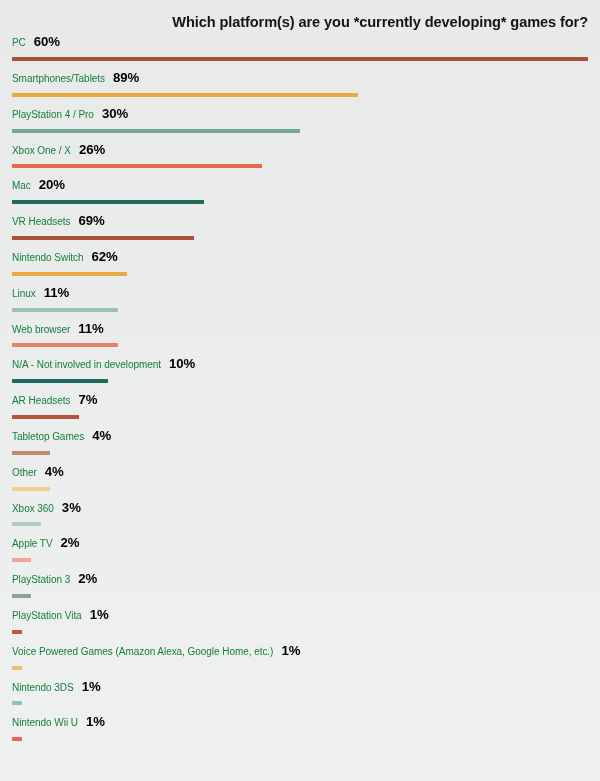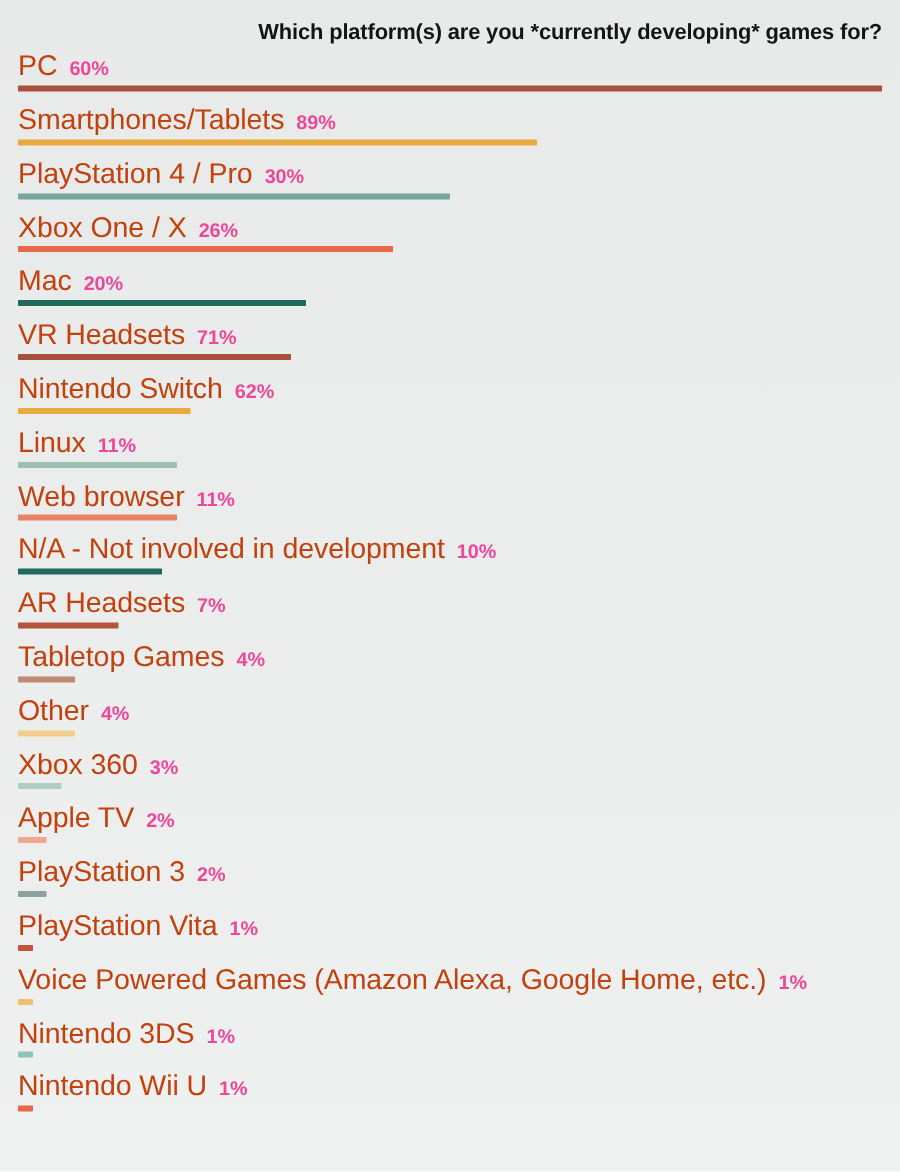--- a/index.html
+++ b/index.html
@@ -54,30 +54,30 @@
 
   .bar-textline {
     display: flex;
     align-items: baseline;
     height: 24px;
     padding-top: 3px;
     white-space: nowrap;
   }
 
   .bar-label {
-    font-size: 19px;
+    font-size: 10px;
     font-weight: normal;
-    color: #c2410c;
+    color: #15803d;
     letter-spacing: -0.05px;
   }
 
   .bar-value {
     font-size: 13.2px;
     font-weight: bold;
-    color: #ec4899;
+    color: #000000;
     margin-left: 8px;
     letter-spacing: -0.05px;
     text-align: right;
   }
 
   .bar-track {
     position: absolute;
     left: 0;
     bottom: 6px;
     height: 4px;
@@ -139,21 +139,21 @@
           <span class="bar-label">Mac</span>
           <span class="bar-value">20%</span>
         </div>
         <div class="bar-track">
           <div class="bar-fill" style="width: 192px; background: rgb(31, 107, 91);"></div>
         </div>
       </div>
       <div class="bar-row">
         <div class="bar-textline">
           <span class="bar-label">VR Headsets</span>
-          <span class="bar-value">71%</span>
+          <span class="bar-value">69%</span>
         </div>
         <div class="bar-track">
           <div class="bar-fill" style="width: 182.4px; background: rgb(168, 80, 60);"></div>
         </div>
       </div>
       <div class="bar-row">
         <div class="bar-textline">
           <span class="bar-label">Nintendo Switch</span>
           <span class="bar-value">62%</span>
         </div>

